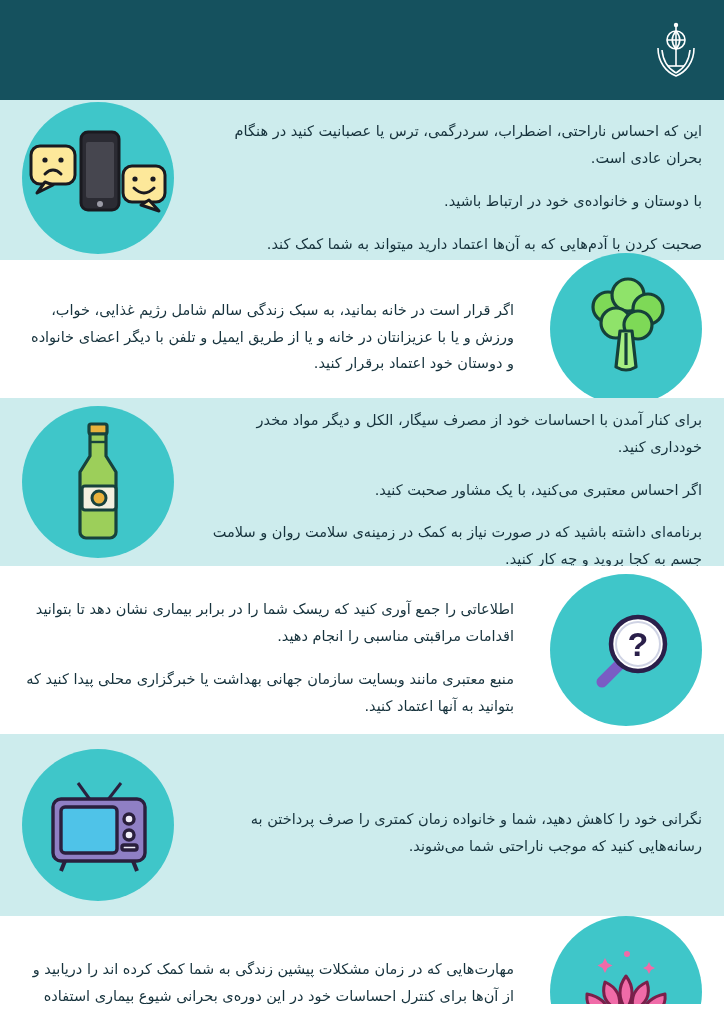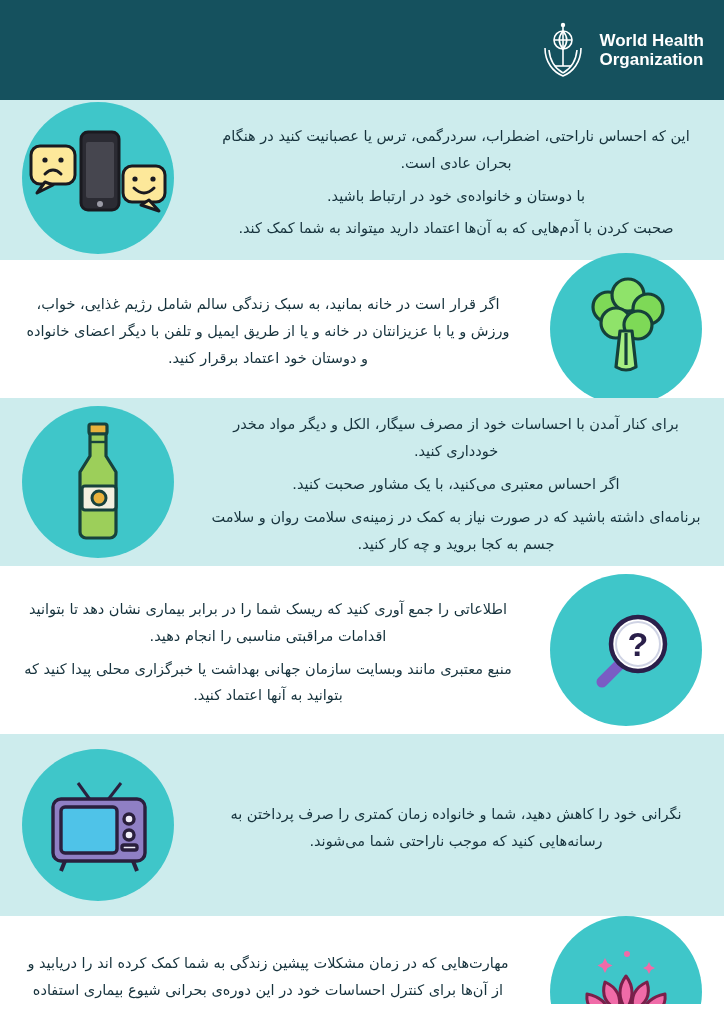--- a/index.html
+++ b/index.html
@@ -53,21 +53,21 @@
   }
   .row.tint .circle{background:#3fc6c9;}
   .row.plain .circle{background:#3fc6c9;}
 
   .text-cell{
     flex:1;padding:10px 14px 10px 22px;
     color:#16323c;font-size:14.5px;line-height:1.85;
     text-align:right;
   }
   .row.ltr .text-cell{padding:10px 22px 10px 14px;}
-  .text-cell p{margin:5px 0 6px 0;text-align:center;}
+  .text-cell p{margin:16px 0 6px 0;}
   .text-cell p:last-child{margin-bottom:0;}
 
   
   #row-1{height:160px;}
   #row-2{height:138px;}
   #row-3{height:168px;}
   #row-4{height:168px;}
   #row-5{height:182px;}
   #row-6{height:144px;}
 
@@ -93,24 +93,20 @@
             <path d="M19 20 h18 M28 11 c5 6 5 12 0 18 c-5 -6 -5 -12 0 -18"></path>
             <path d="M10 28 c0 14 8 24 18 28 c10 -4 18 -14 18 -28"></path>
             <path d="M14 30 c1 11 7 19 14 23"></path>
             <path d="M42 30 c-1 11 -7 19 -14 23"></path>
           </g>
           <g fill="#ffffff">
             <circle cx="28" cy="5" r="2.2"></circle>
           </g>
         </svg>
       </span>
-      <div class="who-text">
-        <div>World Health</div>
-        <div>Organization</div>
-      </div>
     </div>
   </div>
 
   <div class="row tint ltr" id="row-1">
     <div class="icon-cell">
       <div class="circle">
         <svg width="150" height="120" viewBox="0 0 150 120" aria-hidden="true">
 
           <rect x="58" y="14" width="38" height="78" rx="7" fill="#2b2b33" stroke="#1a1a20" stroke-width="3"></rect>
           <rect x="63" y="24" width="28" height="56" rx="2" fill="#46464f"></rect>

